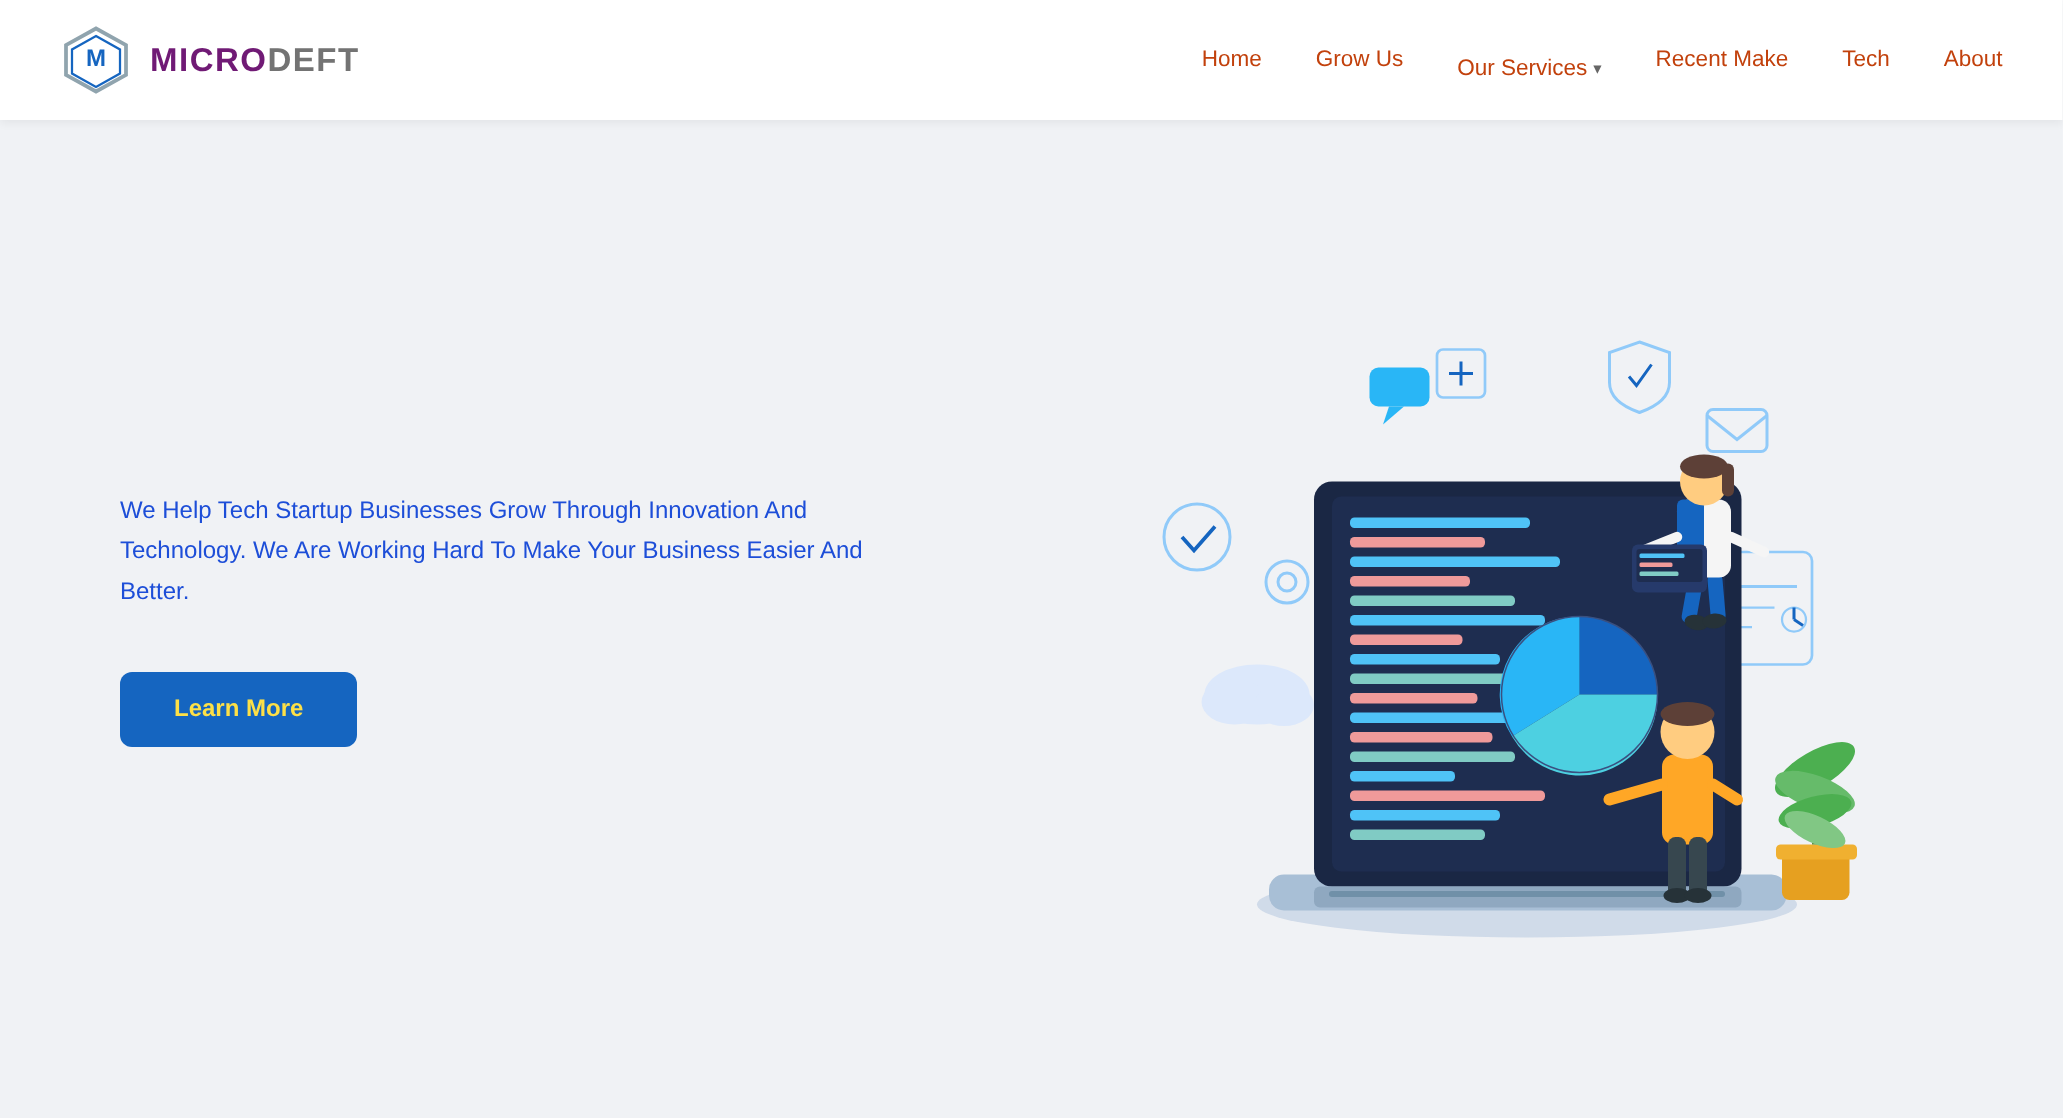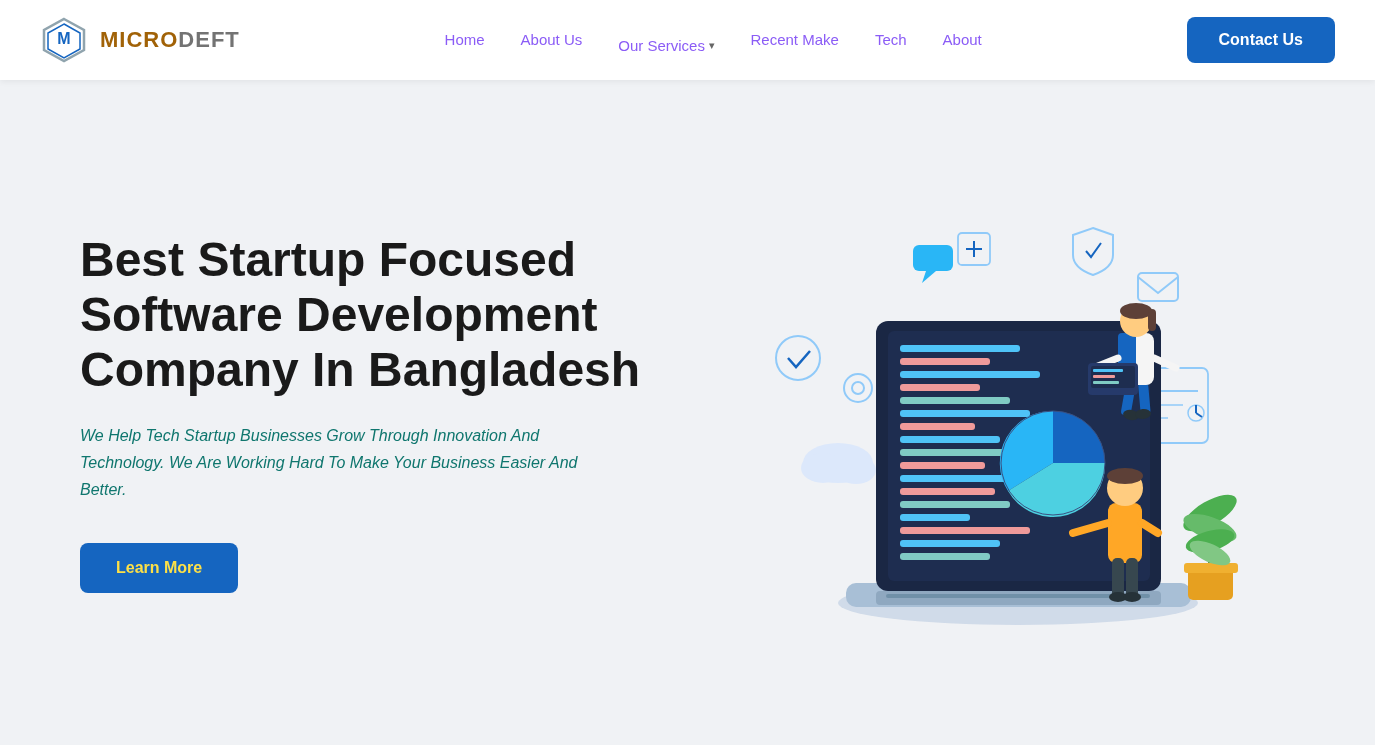--- a/index.html
+++ b/index.html
@@ -26,34 +26,34 @@
       width: 48px;
       height: 48px;
     }
     .logo-text {
       font-size: 22px;
       font-weight: 700;
       color: #1a1a2e;
       letter-spacing: 1px;
     }
     .logo-text span.micro {
-      color: #a16207;
+      color: #701a75;
     }
     .logo-text span.deft {
       color: #737373;
     }
     .navbar-nav {
       display: flex;
       align-items: center;
       gap: 36px;
       list-style: none;
     }
     .navbar-nav a {
       text-decoration: none;
-      color: #8b5cf6;
+      color: #c2410c;
       font-size: 15px;
       font-weight: 500;
       white-space: nowrap;
     }
     .services-item {
       display: flex;
       align-items: center;
       gap: 4px;
       cursor: pointer;
       margin-top: 11px;
@@ -89,25 +89,24 @@
     }
     .hero-title {
       font-size: 48px;
       font-weight: 800;
       color: #1a1a1a;
       line-height: 1.15;
       margin-bottom: 24px;
     }
     .hero-subtitle {
       font-size: 16px;
-      color: #0f766e;
+      color: #1d4ed8;
       line-height: 1.7;
       margin-bottom: 40px;
       max-width: 530px;
-      font-style: italic;
     }
     .learn-more-btn {
       background: #1565c0;
       color: #fde047;
       border: none;
       padding: 16px 36px;
       border-radius: 8px;
       font-size: 16px;
       font-weight: 600;
       cursor: pointer;
@@ -143,43 +142,41 @@
     <div class="logo-text">
       <span class="micro">MICRO</span><span class="deft">DEFT</span>
     </div>
   </div>
 
   <ul class="navbar-nav">
     <li>
       <a href="#">Home</a>
     </li>
     <li>
-      <a href="#">About Us</a>
+      <a href="#">Grow Us</a>
     </li>
     <li class="services-item">
       <a href="#">Our Services</a>
       <span class="chevron-icon">▾</span>
     </li>
     <li>
       <a href="#">Recent Make</a>
     </li>
     <li>
       <a href="#">Tech</a>
     </li>
     <li>
       <a href="#">About</a>
     </li>
   </ul>
 
-  <button class="contact-btn">Contact Us</button>
 </nav>
 
 <section class="hero">
   <div class="hero-content">
-    <h1 class="hero-title">Best Startup Focused Software Development Company In Bangladesh</h1>
     <p class="hero-subtitle">We Help Tech Startup Businesses Grow Through Innovation And Technology. We Are Working Hard To Make Your Business Easier And Better.</p>
     <button class="learn-more-btn">Learn More</button>
   </div>
 
   <div class="hero-illustration">
 
     <svg class="illustration-svg" viewBox="0 0 560 480" xmlns="http://www.w3.org/2000/svg">
 
       <circle cx="90" cy="185" r="22" fill="none" stroke="#90caf9" stroke-width="2"></circle>
       <polyline points="80,185 88,194 102,178" stroke="#1565c0" stroke-width="2.5" fill="none"></polyline>

